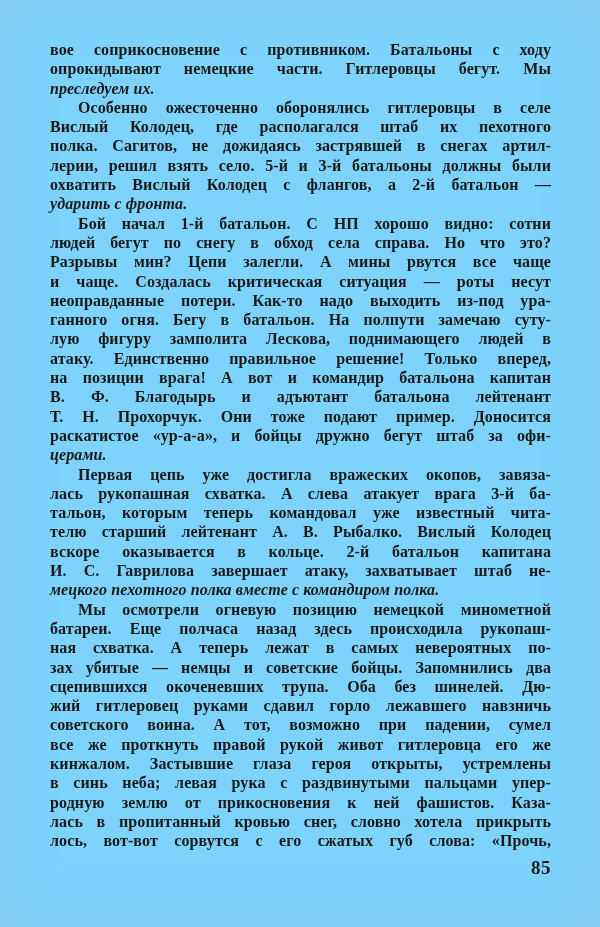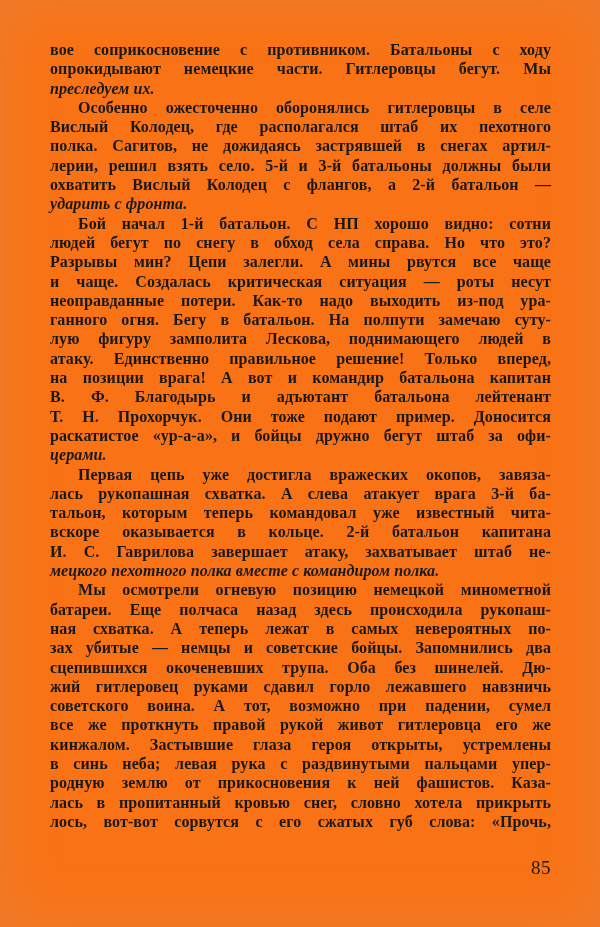--- a/index.html
+++ b/index.html
@@ -45,29 +45,29 @@
     text-indent: 28px;
   }
   .page-number {
     position: absolute;
     left: 50px;
     top: 857px;
     width: 501px;
     text-align: right;
     font-family: "Liberation Serif", serif;
     font-size: 19px;
-    font-weight: normal;
+    font-weight: bold;
     color: #1c1c1c;
     letter-spacing: 0.5px;
   }
 </style>
 </head>
 <body>
 
-<div class="page" style="background: #f97316;">
+<div class="page" style="background: #7dd3fc;">
   <div class="text-column" style="color: rgb(25, 25, 25);">
       <div class="line">вое соприкосновение с противником. Батальоны с ходу</div>
       <div class="line">опрокидывают немецкие части. Гитлеровцы бегут. Мы</div>
       <div class="line para-last">преследуем их.</div>
       <div class="line first-indent">Особенно ожесточенно оборонялись гитлеровцы в селе</div>
       <div class="line">Вислый Колодец, где располагался штаб их пехотного</div>
       <div class="line">полка. Сагитов, не дожидаясь застрявшей в снегах артил-</div>
       <div class="line">лерии, решил взять село. 5-й и 3-й батальоны должны были</div>
       <div class="line">охватить Вислый Колодец с флангов, а 2-й батальон —</div>
       <div class="line para-last">ударить с фронта.</div>
@@ -80,20 +80,21 @@
       <div class="line">лую фигуру замполита Лескова, поднимающего людей в</div>
       <div class="line">атаку. Единственно правильное решение! Только вперед,</div>
       <div class="line">на позиции врага! А вот и командир батальона капитан</div>
       <div class="line">В. Ф. Благодырь и адъютант батальона лейтенант</div>
       <div class="line">Т. Н. Прохорчук. Они тоже подают пример. Доносится</div>
       <div class="line">раскатистое «ур-а-а», и бойцы дружно бегут штаб за офи-</div>
       <div class="line para-last">церами.</div>
       <div class="line first-indent">Первая цепь уже достигла вражеских окопов, завяза-</div>
       <div class="line">лась рукопашная схватка. А слева атакует врага 3-й ба-</div>
       <div class="line">тальон, которым теперь командовал уже известный чита-</div>
+      <div class="line">телю старший лейтенант А. В. Рыбалко. Вислый Колодец</div>
       <div class="line">вскоре оказывается в кольце. 2-й батальон капитана</div>
       <div class="line">И. С. Гаврилова завершает атаку, захватывает штаб не-</div>
       <div class="line para-last">мецкого пехотного полка вместе с командиром полка.</div>
       <div class="line first-indent">Мы осмотрели огневую позицию немецкой минометной</div>
       <div class="line">батареи. Еще полчаса назад здесь происходила рукопаш-</div>
       <div class="line">ная схватка. А теперь лежат в самых невероятных по-</div>
       <div class="line">зах убитые — немцы и советские бойцы. Запомнились два</div>
       <div class="line">сцепившихся окоченевших трупа. Оба без шинелей. Дю-</div>
       <div class="line">жий гитлеровец руками сдавил горло лежавшего навзничь</div>
       <div class="line">советского воина. А тот, возможно при падении, сумел</div>

